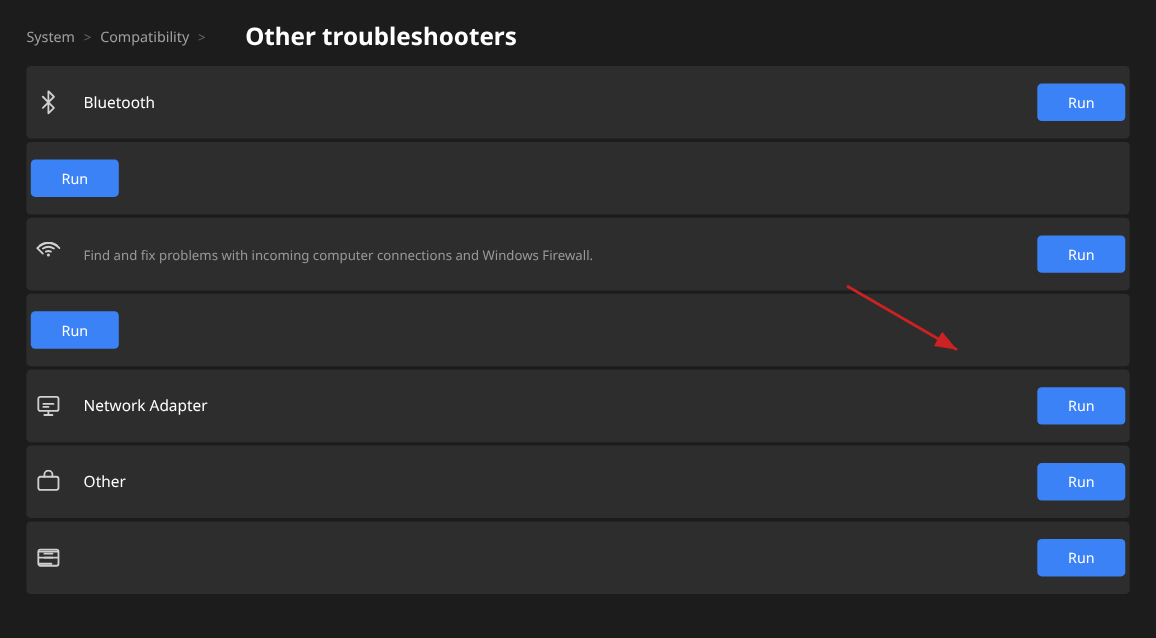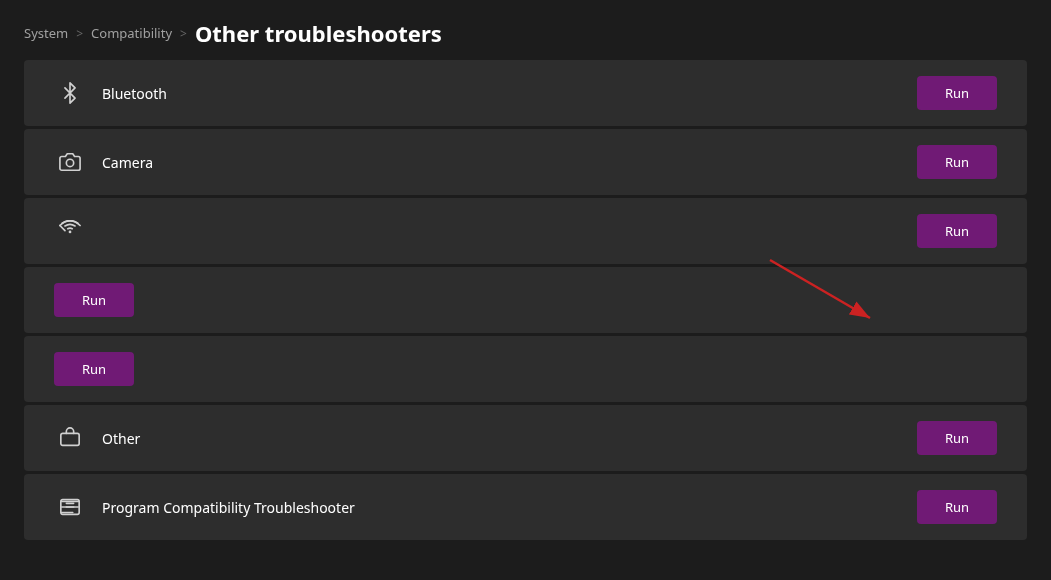--- a/index.html
+++ b/index.html
@@ -41,39 +41,40 @@
 
     .breadcrumb-troubleshoot {
       color: #a0a0a0;
       cursor: pointer;
     }
 
     .page-title {
       font-size: 22px;
       font-weight: 700;
       color: #ffffff;
+      margin-left: 28px;
     }
 
     .content-area {
       flex: 1;
       padding: 0 24px 0 24px;
       overflow-y: auto;
     }
 
     .troubleshooter-list {
       display: flex;
       flex-direction: column;
       gap: 0;
     }
 
     .troubleshooter-item {
       display: flex;
       align-items: center;
       justify-content: space-between;
-      padding: 16px 30px;
+      padding: 16px 4px;
       background: #2d2d2d;
       border-radius: 4px;
       margin-bottom: 3px;
       min-height: 60px;
     }
 
     .item-left {
       display: flex;
       align-items: center;
       gap: 16px;
@@ -101,21 +102,21 @@
       color: #ffffff;
       font-weight: 400;
     }
 
     .item-description {
       font-size: 12px;
       color: #999999;
     }
 
     .run-button {
-      background: #701a75;
+      background: #3b82f6;
       color: #ffffff;
       border: none;
       border-radius: 4px;
       padding: 8px 20px;
       font-size: 13px;
       cursor: pointer;
       min-width: 80px;
       font-family: inherit;
       flex-shrink: 0;
     }
@@ -180,54 +181,56 @@
                   <polyline points="6.5 6.5 17.5 17.5 12 23 12 1 17.5 6.5 6.5 17.5"></polyline>
                 </svg>
               </div>
               <div class="item-text">
                 <span class="item-name">Bluetooth</span>
               </div>
             </div>
             <button class="run-button">Run</button>
           </div>
           <div class="troubleshooter-item">
-            <div class="item-left">
-              <div class="item-icon">
-                <svg class="icon-svg" viewBox="0 0 24 24">
-                  <path d="M23 19a2 2 0 0 1-2 2H3a2 2 0 0 1-2-2V8a2 2 0 0 1 2-2h4l2-3h6l2 3h4a2 2 0 0 1 2 2z"></path>
-                  <circle cx="12" cy="13" r="4"></circle>
-                </svg>
-              </div>
-              <div class="item-text">
-                <span class="item-name">Camera</span>
-              </div>
-            </div>
             <button class="run-button">Run</button>
           </div>
           <div class="troubleshooter-item">
             <div class="item-left">
               <div class="item-icon">
                 <svg class="icon-svg" viewBox="0 0 24 24">
                   <path d="M1 6l5.5 5.5"></path>
                   <path d="M3.5 3.5A14 14 0 0 1 20.5 3.5"></path>
                   <path d="M6.5 6.5A10 10 0 0 1 17.5 6.5"></path>
                   <path d="M9.5 9.5A6 6 0 0 1 14.5 9.5"></path>
                   <circle cx="12" cy="13" r="1.5" fill="#d0d0d0" stroke="none"></circle>
                   <path d="M1 6c3-3 7-5 11-5s8 2 11 5"></path>
                 </svg>
               </div>
               <div class="item-text">
-              </div>
-            </div>
-            <button class="run-button">Run</button>
-          </div>
-          <div class="troubleshooter-item">
-            <button class="run-button">Run</button>
-          </div>
-          <div class="troubleshooter-item">
+                <span class="item-description">Find and fix problems with incoming computer connections and Windows Firewall.</span>
+              </div>
+            </div>
+            <button class="run-button">Run</button>
+          </div>
+          <div class="troubleshooter-item">
+            <button class="run-button">Run</button>
+          </div>
+          <div class="troubleshooter-item">
+            <div class="item-left">
+              <div class="item-icon">
+                <svg class="icon-svg" viewBox="0 0 24 24">
+                  <rect x="2" y="3" width="20" height="14" rx="2"></rect>
+                  <path d="M8 21h8M12 17v4"></path>
+                  <path d="M7 10h10M7 13h5"></path>
+                </svg>
+              </div>
+              <div class="item-text">
+                <span class="item-name">Network Adapter</span>
+              </div>
+            </div>
             <button class="run-button">Run</button>
           </div>
           <div class="troubleshooter-item">
             <div class="item-left">
               <div class="item-icon">
                 <svg class="icon-svg" viewBox="0 0 24 24">
                   <rect x="2" y="7" width="20" height="13" rx="2"></rect>
                   <path d="M8 7V5a4 4 0 0 1 8 0v2"></path>
                 </svg>
               </div>
@@ -243,21 +246,20 @@
                 <svg class="icon-svg" viewBox="0 0 24 24">
                   <line x1="3" y1="6" x2="21" y2="6"></line>
                   <line x1="3" y1="12" x2="21" y2="12"></line>
                   <line x1="3" y1="18" x2="15" y2="18"></line>
                   <rect x="2" y="4" width="20" height="16" rx="2"></rect>
                   <line x1="8" y1="8" x2="16" y2="8"></line>
                   <line x1="8" y1="12" x2="16" y2="12"></line>
                 </svg>
               </div>
               <div class="item-text">
-                <span class="item-name">Program Compatibility Troubleshooter</span>
               </div>
             </div>
             <button class="run-button">Run</button>
           </div>
         </div>
     </div>
   </div>
 
   <svg class="arrow-container" viewBox="0 0 1051 580" xmlns="http://www.w3.org/2000/svg">
     <defs>

